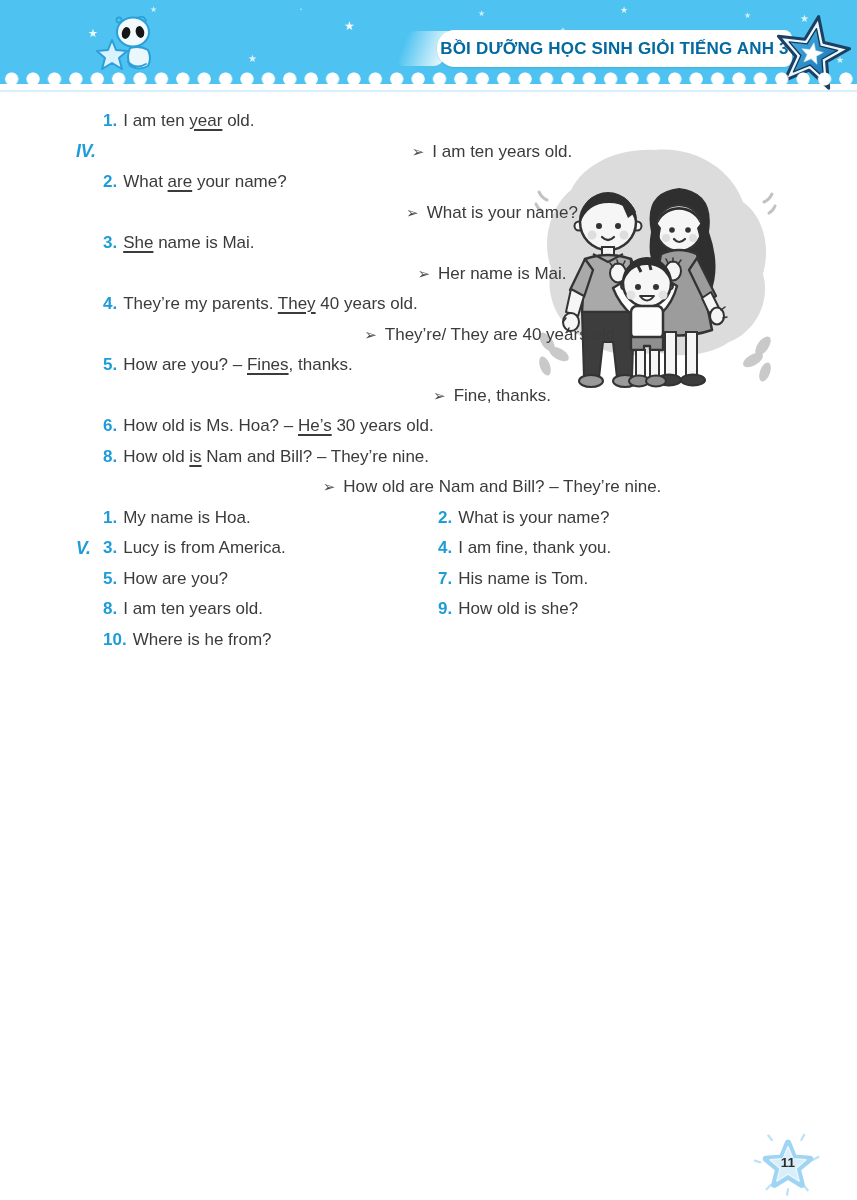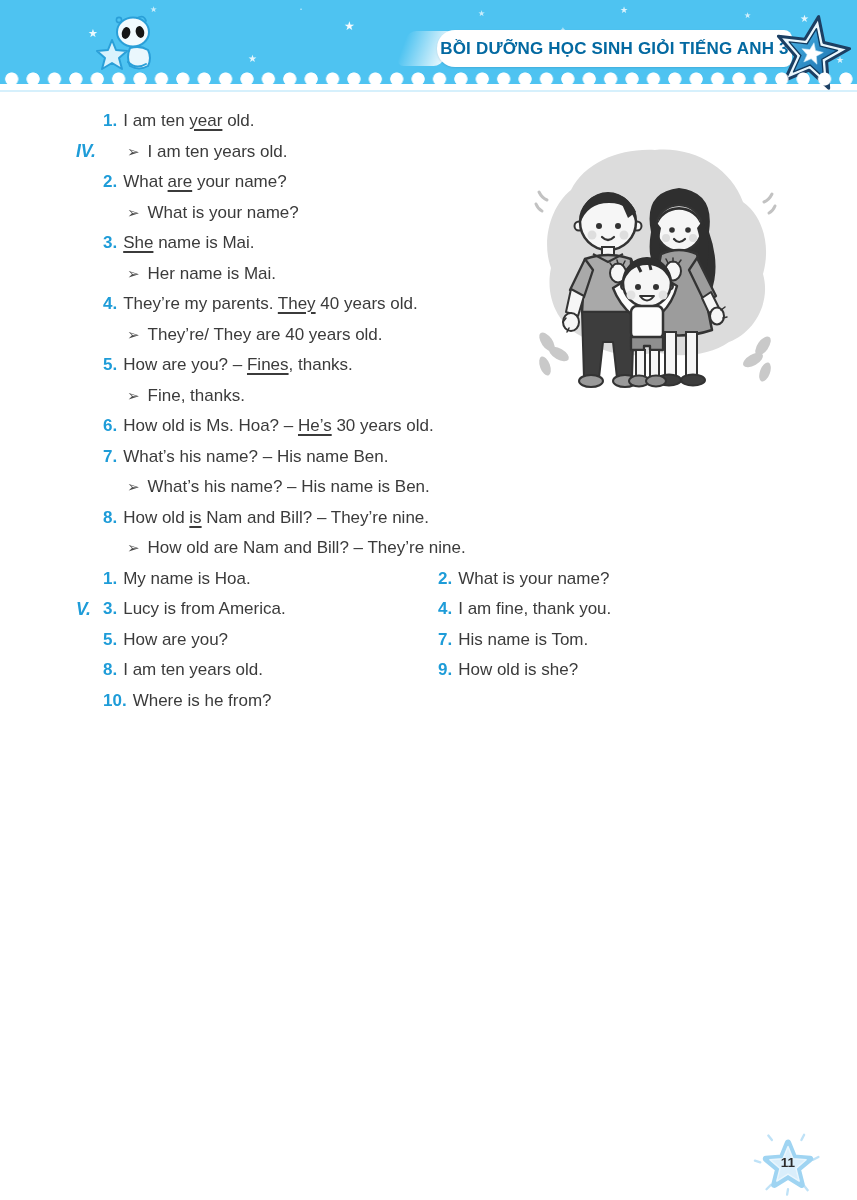--- a/index.html
+++ b/index.html
@@ -33,21 +33,21 @@
 
   
   .content { position:absolute; left:0; top:106px; width:857px; }
   .sec-block { position:relative; padding-left:103px; }
   .sec-label {
     position:absolute; left:76px; top:0; height:30.5px; line-height:30.5px;
     color:#1e9cd8; font-weight:bold; font-style:italic; font-size:17.5px;margin-top:30px;
   }
   .line { min-height:30.5px; line-height:30.5px; font-size:17px; color:#3b3b3b; }
   .q-num { color:#1e9cd8; font-weight:bold; margin-right:6px; }
-  .a-line { padding-left:24px; }
+  .a-line { padding-left:24px;text-align:center; }
   .arrow { margin-right:8px; font-size:15px; color:#4a4a4a; }
   .u { text-decoration:underline; text-underline-offset:3px; text-decoration-thickness:1.5px; }
 
   .v-grid { display:grid; grid-template-columns:335px 1fr; }
 
   
   .family-svg { position:absolute; left:533px; top:140px; }
 
   
   .page-star { position:absolute; left:752px; top:1132px; width:72px; height:68px; }
@@ -251,28 +251,20 @@
       <span class="arrow">➢</span><span>Fine, thanks.</span>
     </div>
   </div>
 
   <div class="qa-item">
     <div class="line q-line">
       <span class="q-num">6.</span><span class="q-text"><span>How old is Ms. Hoa? – </span><span class="u">He’s</span><span> 30 years old.</span></span>
     </div>
   </div>
 
-  <div class="qa-item">
-    <div class="line q-line">
-      <span class="q-num">7.</span><span class="q-text"><span>What’s his name? – His name Ben.</span></span>
-    </div>
-    <div class="line a-line">
-      <span class="arrow">➢</span><span>What’s his name? – His name is Ben.</span>
-    </div>
-  </div>
 
   <div class="qa-item">
     <div class="line q-line">
       <span class="q-num">8.</span><span class="q-text"><span>How old </span><span class="u">is</span><span> Nam and Bill? – They’re nine.</span></span>
     </div>
     <div class="line a-line">
       <span class="arrow">➢</span><span>How old are Nam and Bill? – They’re nine.</span>
     </div>
   </div>
 </div>

